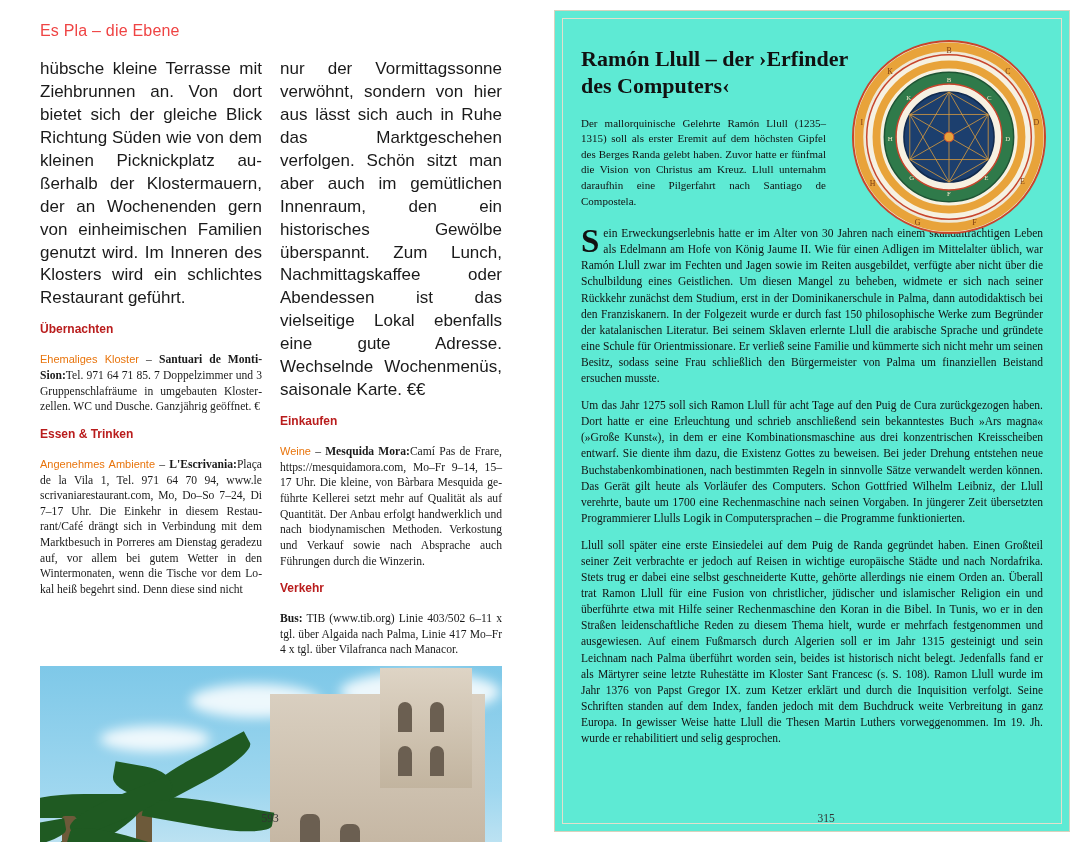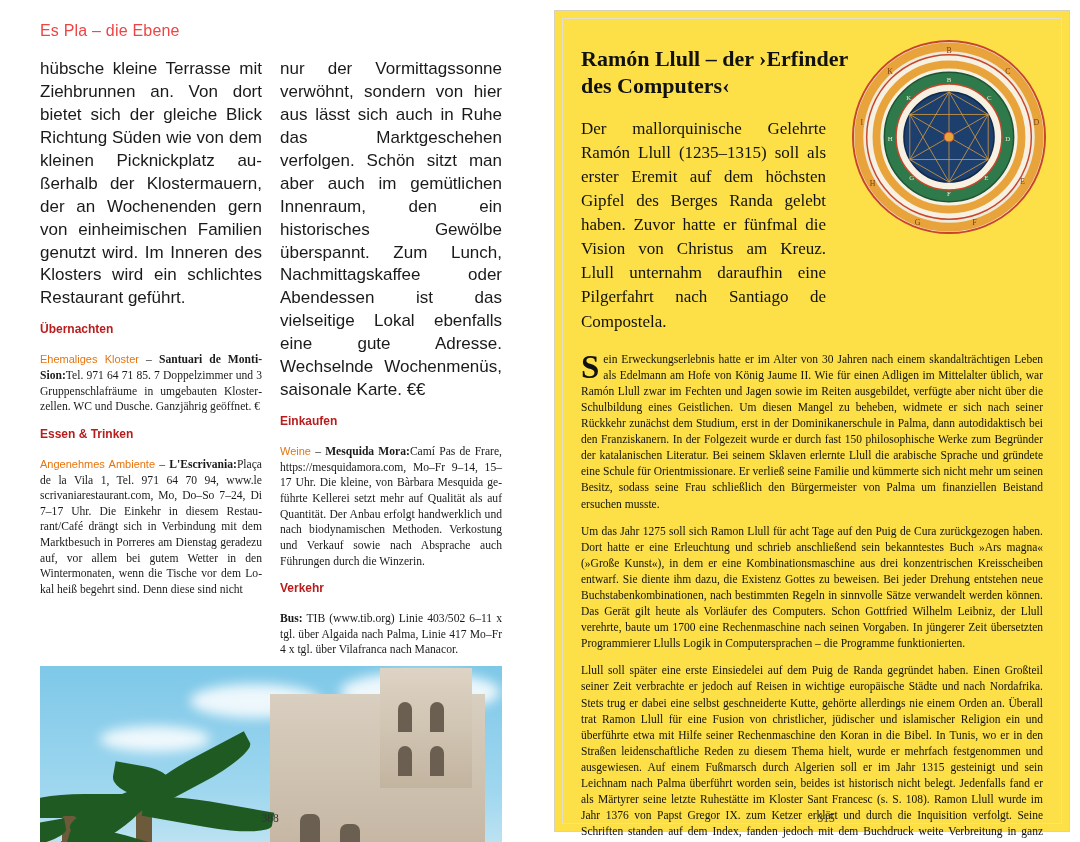--- a/index.html
+++ b/index.html
@@ -159,42 +159,42 @@
   .page-right {
     position: absolute;
     left: 540px; top: 0;
     width: 540px; height: 842px;
     background: #ffffff;
     padding: 10px 10px 10px 14px;
   }
   .ex-panel {
     position: relative;
     width: 516px; height: 822px;
-    background: #fde047;
+    background: #5eead4;
     border: 1px solid #d8d2bd;
     padding: 28px 26px 10px 26px;
   }
   .ex-panel:before {
     content: "";
     position: absolute; left: 7px; top: 7px; right: 7px; bottom: 7px;
     border: 1px solid #e3dfcc;
     pointer-events: none;
   }
   .ex-title {
     font-family: "Liberation Serif", serif;
     font-size: 22px;
     font-weight: bold;
     line-height: 1.24;
     color: #111;
     margin: 6px 0 16px 0;
     width: 290px;
   }
   .ex-intro {
     width: 245px;
-    font-size: 17px;
+    font-size: 11px;
     line-height: 1.42;
     text-align: justify;
     color: #111;
   }
   .ex-body {
     margin-top: 16px;
     font-size: 11.5px;
     line-height: 1.4;
     text-align: justify;
     color: #111;
@@ -280,21 +280,21 @@
     <div class="bush" style="left:120px;top:290px;width:220px;height:80px;"></div>
 
     <div class="sign-post" style="left:200px;top:180px;width:10px;height:150px;"></div>
 
     <div class="sign-pm" style="left:192px;top:185px;width:62px;height:22px;">PM 510</div>
 
     <div class="sign" style="left:170px;top:218px;width:150px;height:34px;font-size:17px;">FELANITX</div>
   </div>
 </div>
 
-<div class="folio folio-left">388</div>
+<div class="folio folio-left">593</div>
 
 <div class="page-right">
   <div class="ex-panel">
 
     <h1 class="ex-title">Ramón Llull – der ›Erfinder des Computers‹</h1>
 
     <div class="wheel">
       <svg viewBox="0 0 200 200" width="196" height="196">
         <circle cx="100" cy="100" r="98" fill="#efe9d8" stroke="#c8452c" stroke-width="2"></circle>
         <circle cx="100" cy="100" r="92" fill="none" stroke="#e8a33a" stroke-width="9"></circle>

